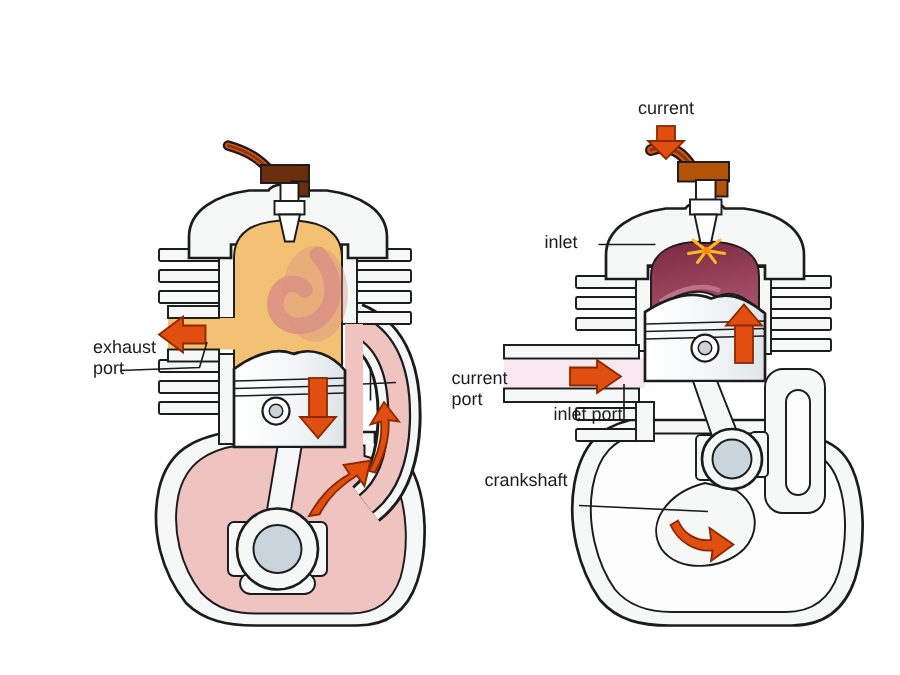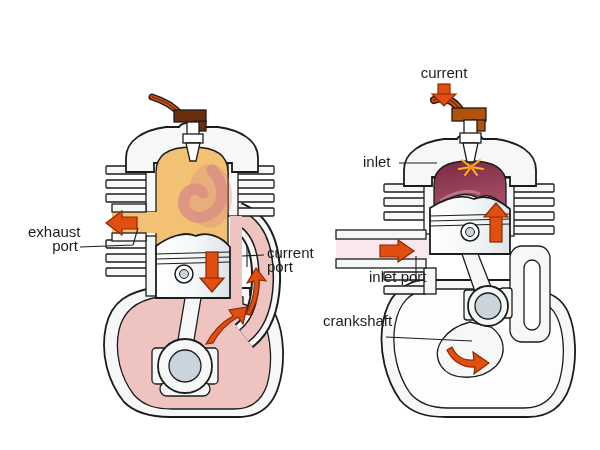--- a/index.html
+++ b/index.html
@@ -1,21 +1,21 @@
 <!DOCTYPE html>
 <html style="--c-ink: #1c1c1c; --c-text: #1c1c1c; --c-arrow: #e04e10; --c-arrowEdge: #8c2800; --c-gasLeft: #f2c173; --c-swirl: #d98f85; --c-casePink: #eec3c0; --c-mist: #f8e7ef; --c-chargeTop: #7a2940; --c-chargeBottom: #a34e66; --c-metal: #f6f8f8; --c-bore: #c9d4dc; --c-spark: #ffb81f; --c-wireBrown: #7a3c12; --c-capBrown: #6b2f10; --c-capOrange: #b35309;"><head>
 <meta charset="utf-8">
 <style>
   html,body{margin:0;padding:0;background:#fff;}
   .stage{position:relative;width:600px;height:450px;background:#fff;overflow:hidden;
          font-family:"Liberation Sans",sans-serif;}
   .stage svg{position:absolute;left:0;top:0;}
-  .lbl{position:absolute;font-size:15px;line-height:13.5px;color:var(--c-text,#1c1c1c);
+  .lbl{position:absolute;font-size:12px;line-height:13.5px;color:var(--c-text,#1c1c1c);
        white-space:nowrap;}
-  .lbl span{display:block;}
+  .lbl span{display:block;margin-left:34px;}
   .ra{text-align:right;}
   .ctr{text-align:center;}
   
   .metal{fill:var(--c-metal,#f6f8f8);stroke:var(--c-ink,#1c1c1c);stroke-width:1.8;}
   .metal-thin{fill:var(--c-metal,#f6f8f8);stroke:var(--c-ink,#1c1c1c);stroke-width:1.3;}
   .fin{fill:var(--c-metal,#f6f8f8);stroke:var(--c-ink,#1c1c1c);stroke-width:1.3;}
   .arrow{fill:var(--c-arrow,#e04e10);stroke:var(--c-arrowEdge,#8c2800);stroke-width:1.2;}
   .leader{stroke:var(--c-ink,#1c1c1c);stroke-width:1.1;fill:none;}
 </style>
 </head>

